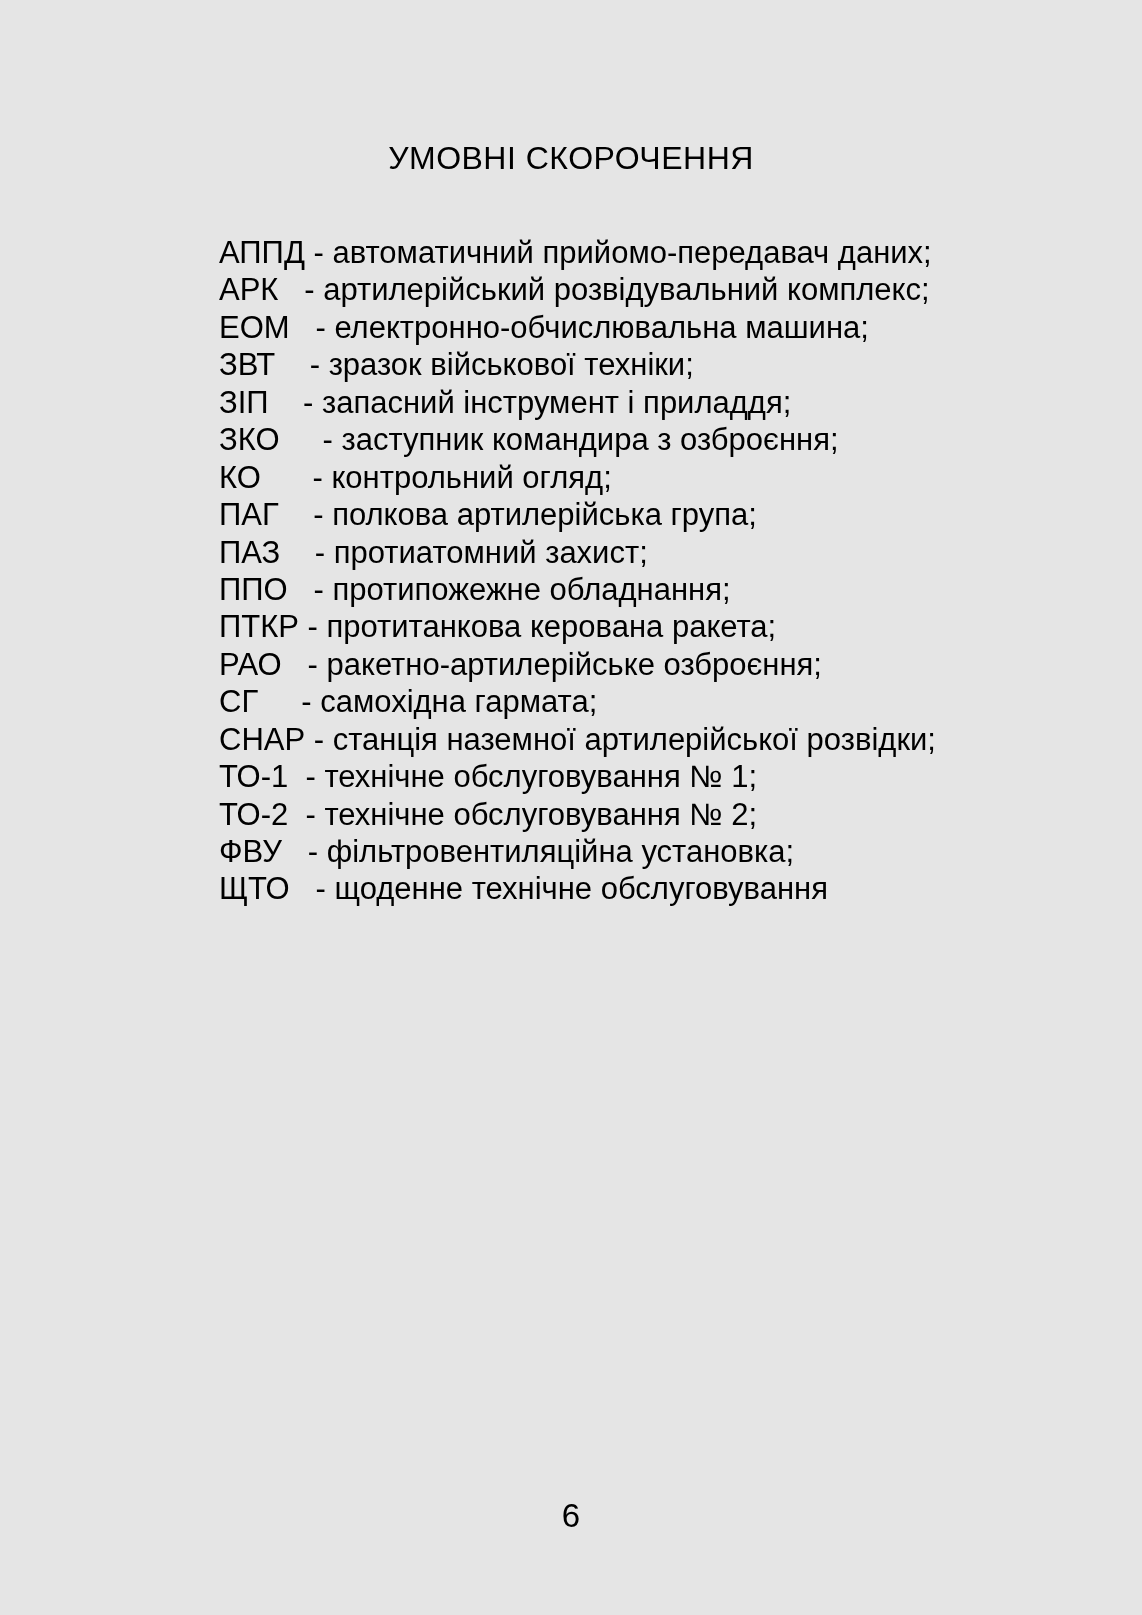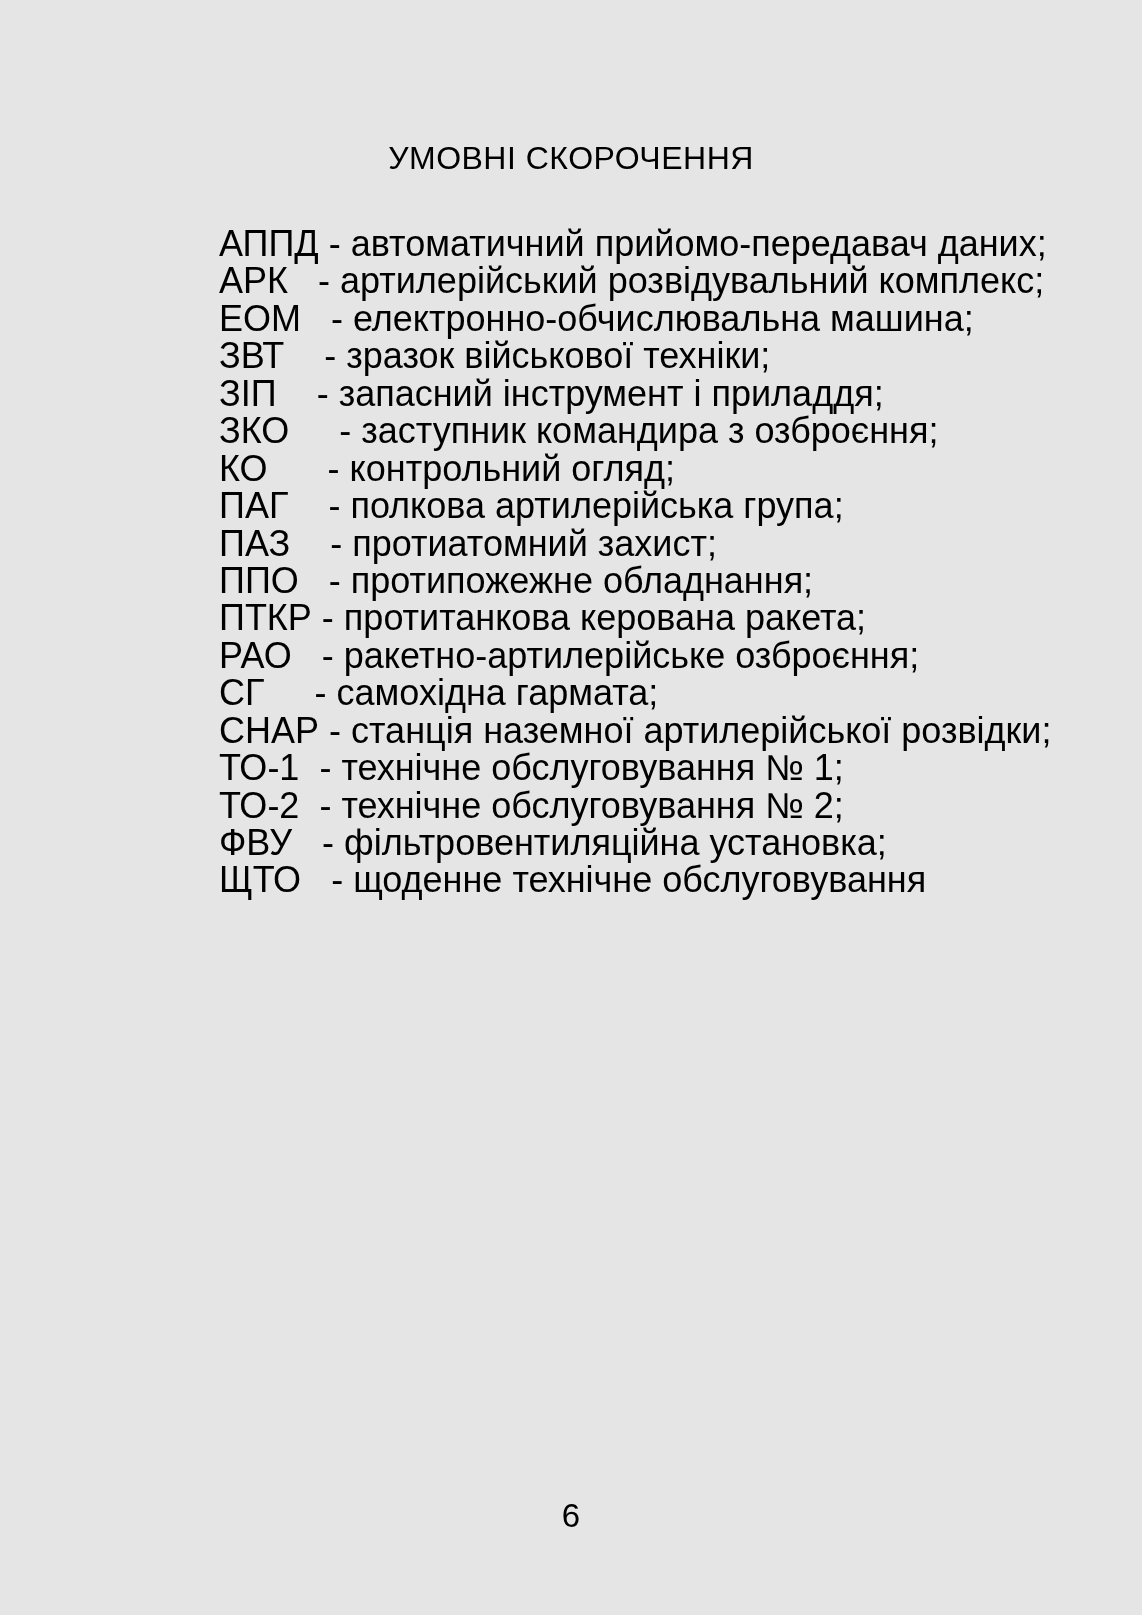--- a/index.html
+++ b/index.html
@@ -23,23 +23,23 @@
     width: 100%;
     margin: 0;
     text-align: center;
     font-size: 32px;
     font-weight: 400;
     line-height: 38px;
     letter-spacing: 0.5px;
   }
   .abbrev-list {
     position: absolute;
-    top: 225px;
+    top: 234px;
     left: 219px;
-    font-size: 36px;
+    font-size: 31px;
     line-height: 37.45px;
     white-space: pre;
   }
   .abbrev-row {
     height: 37.45px;
   }
   .page-number {
     position: absolute;
     top: 1496px;
     left: 0;

